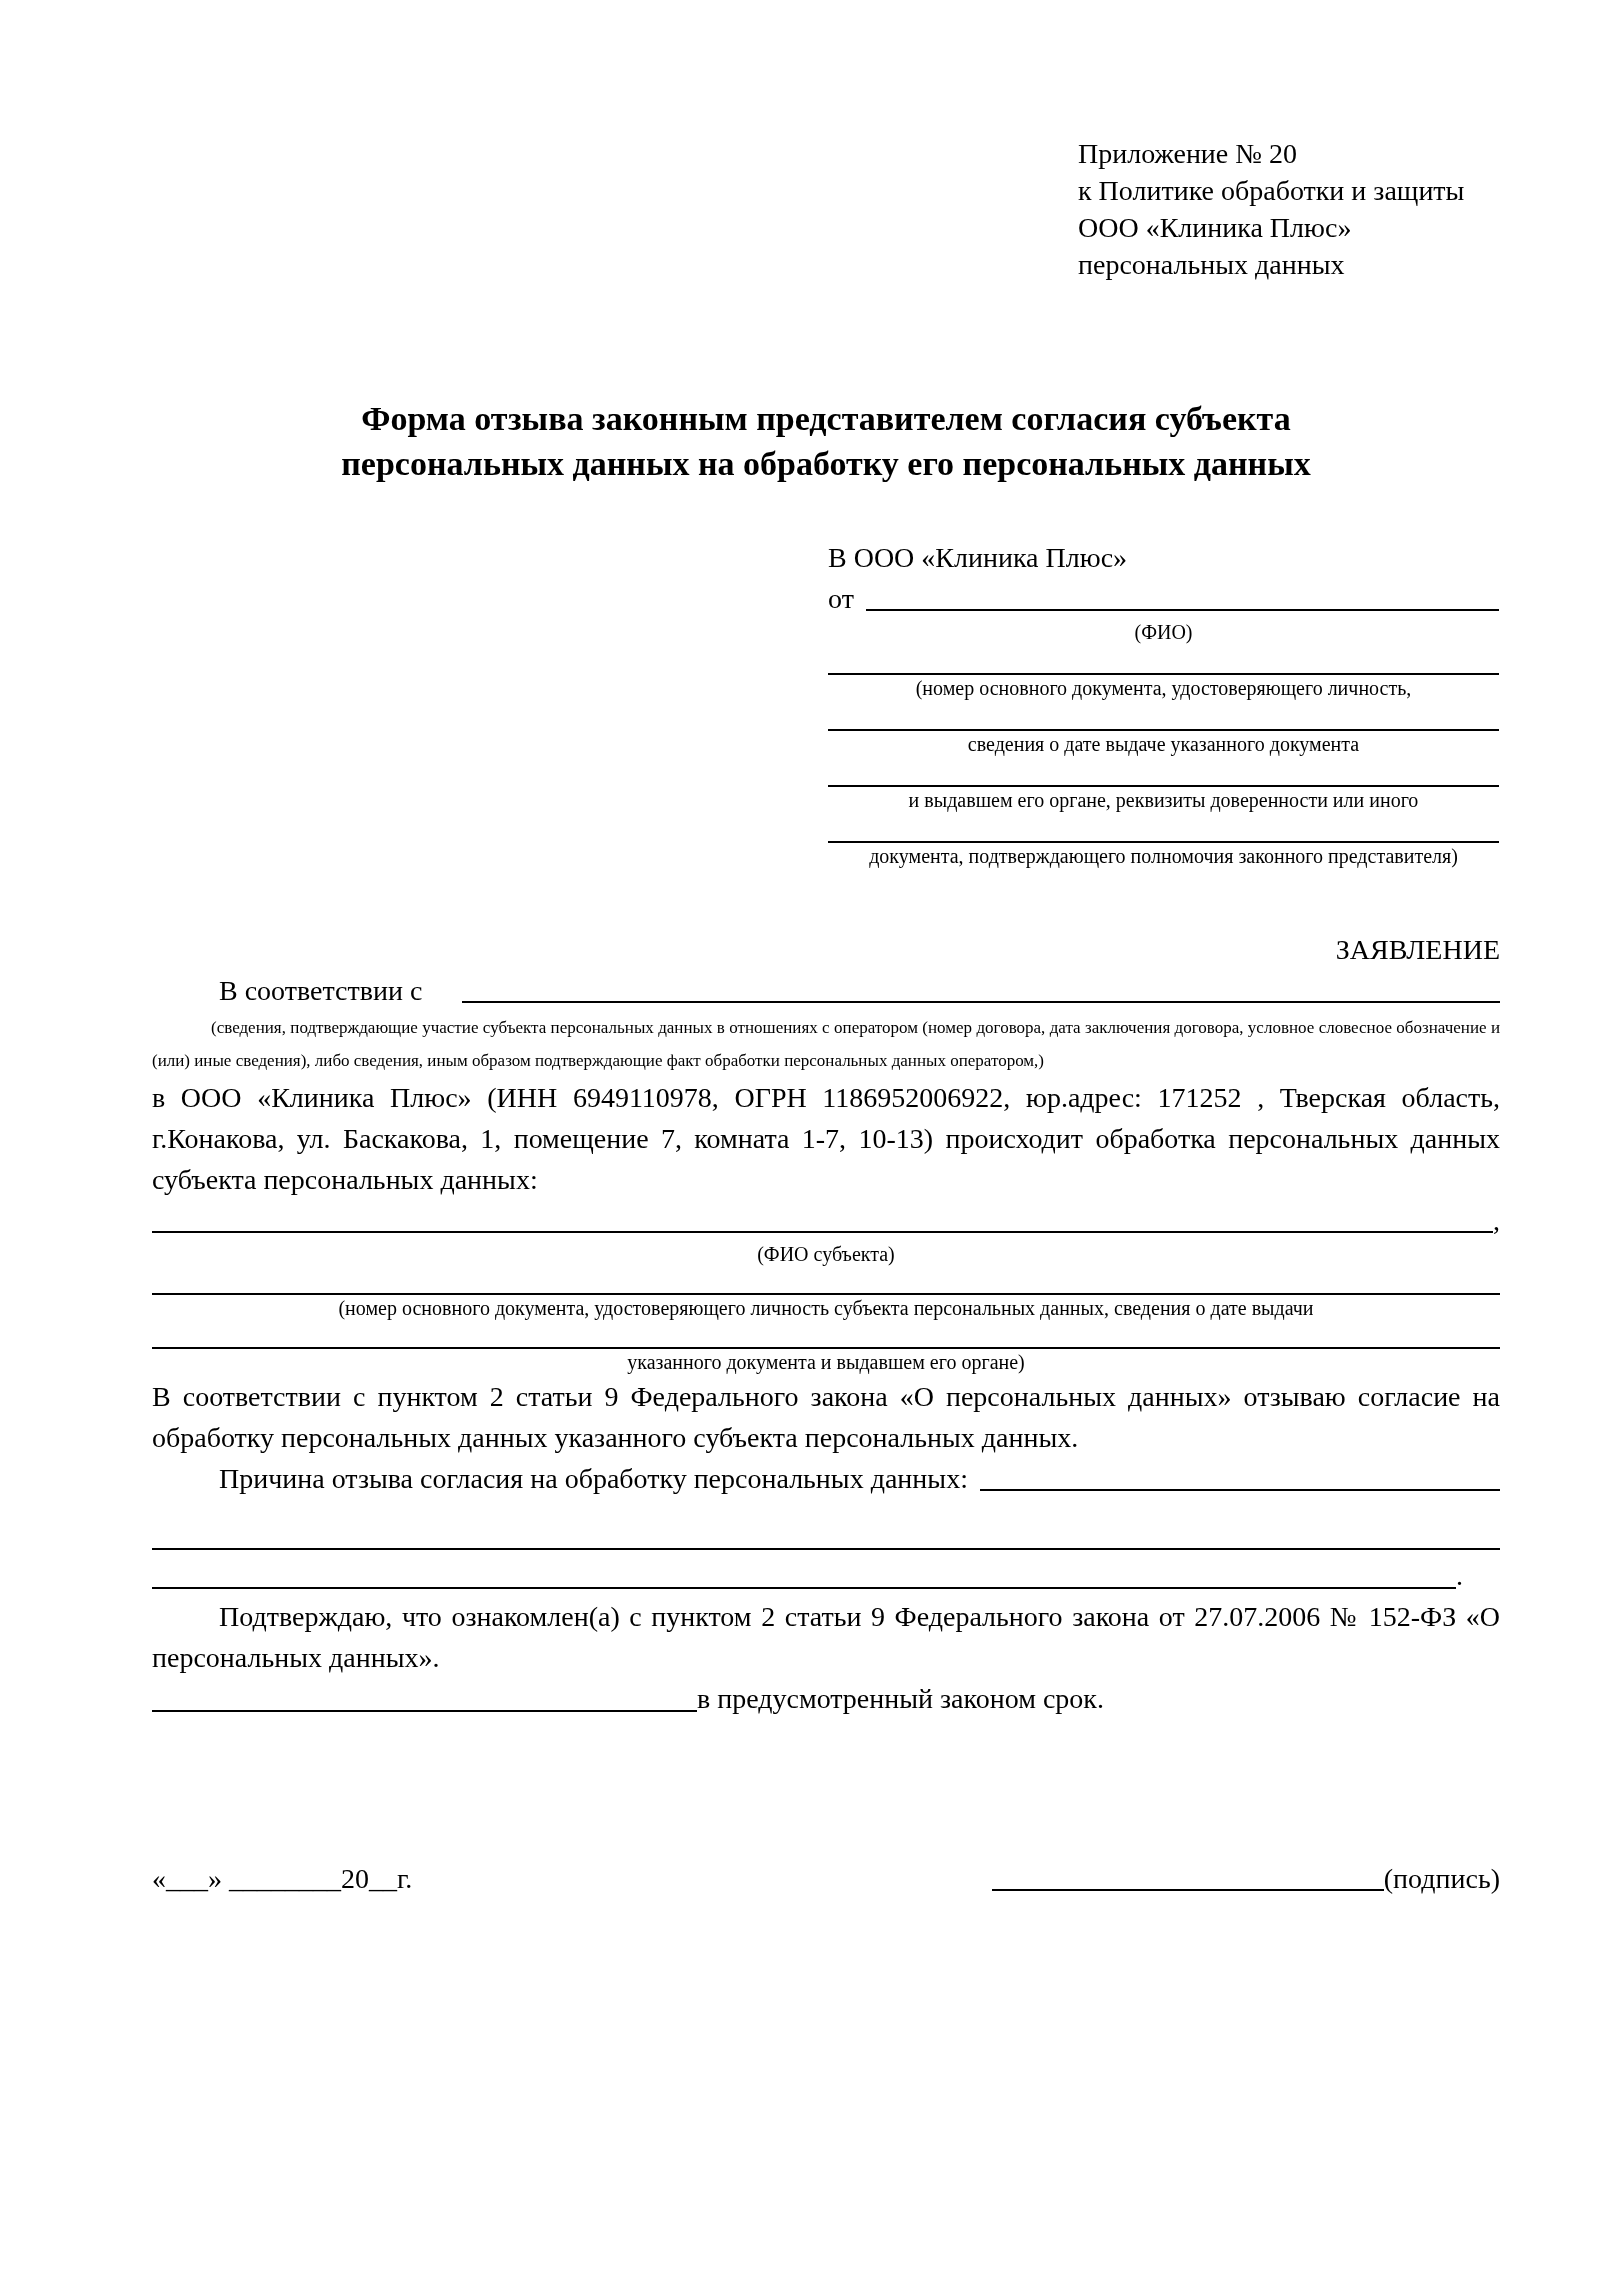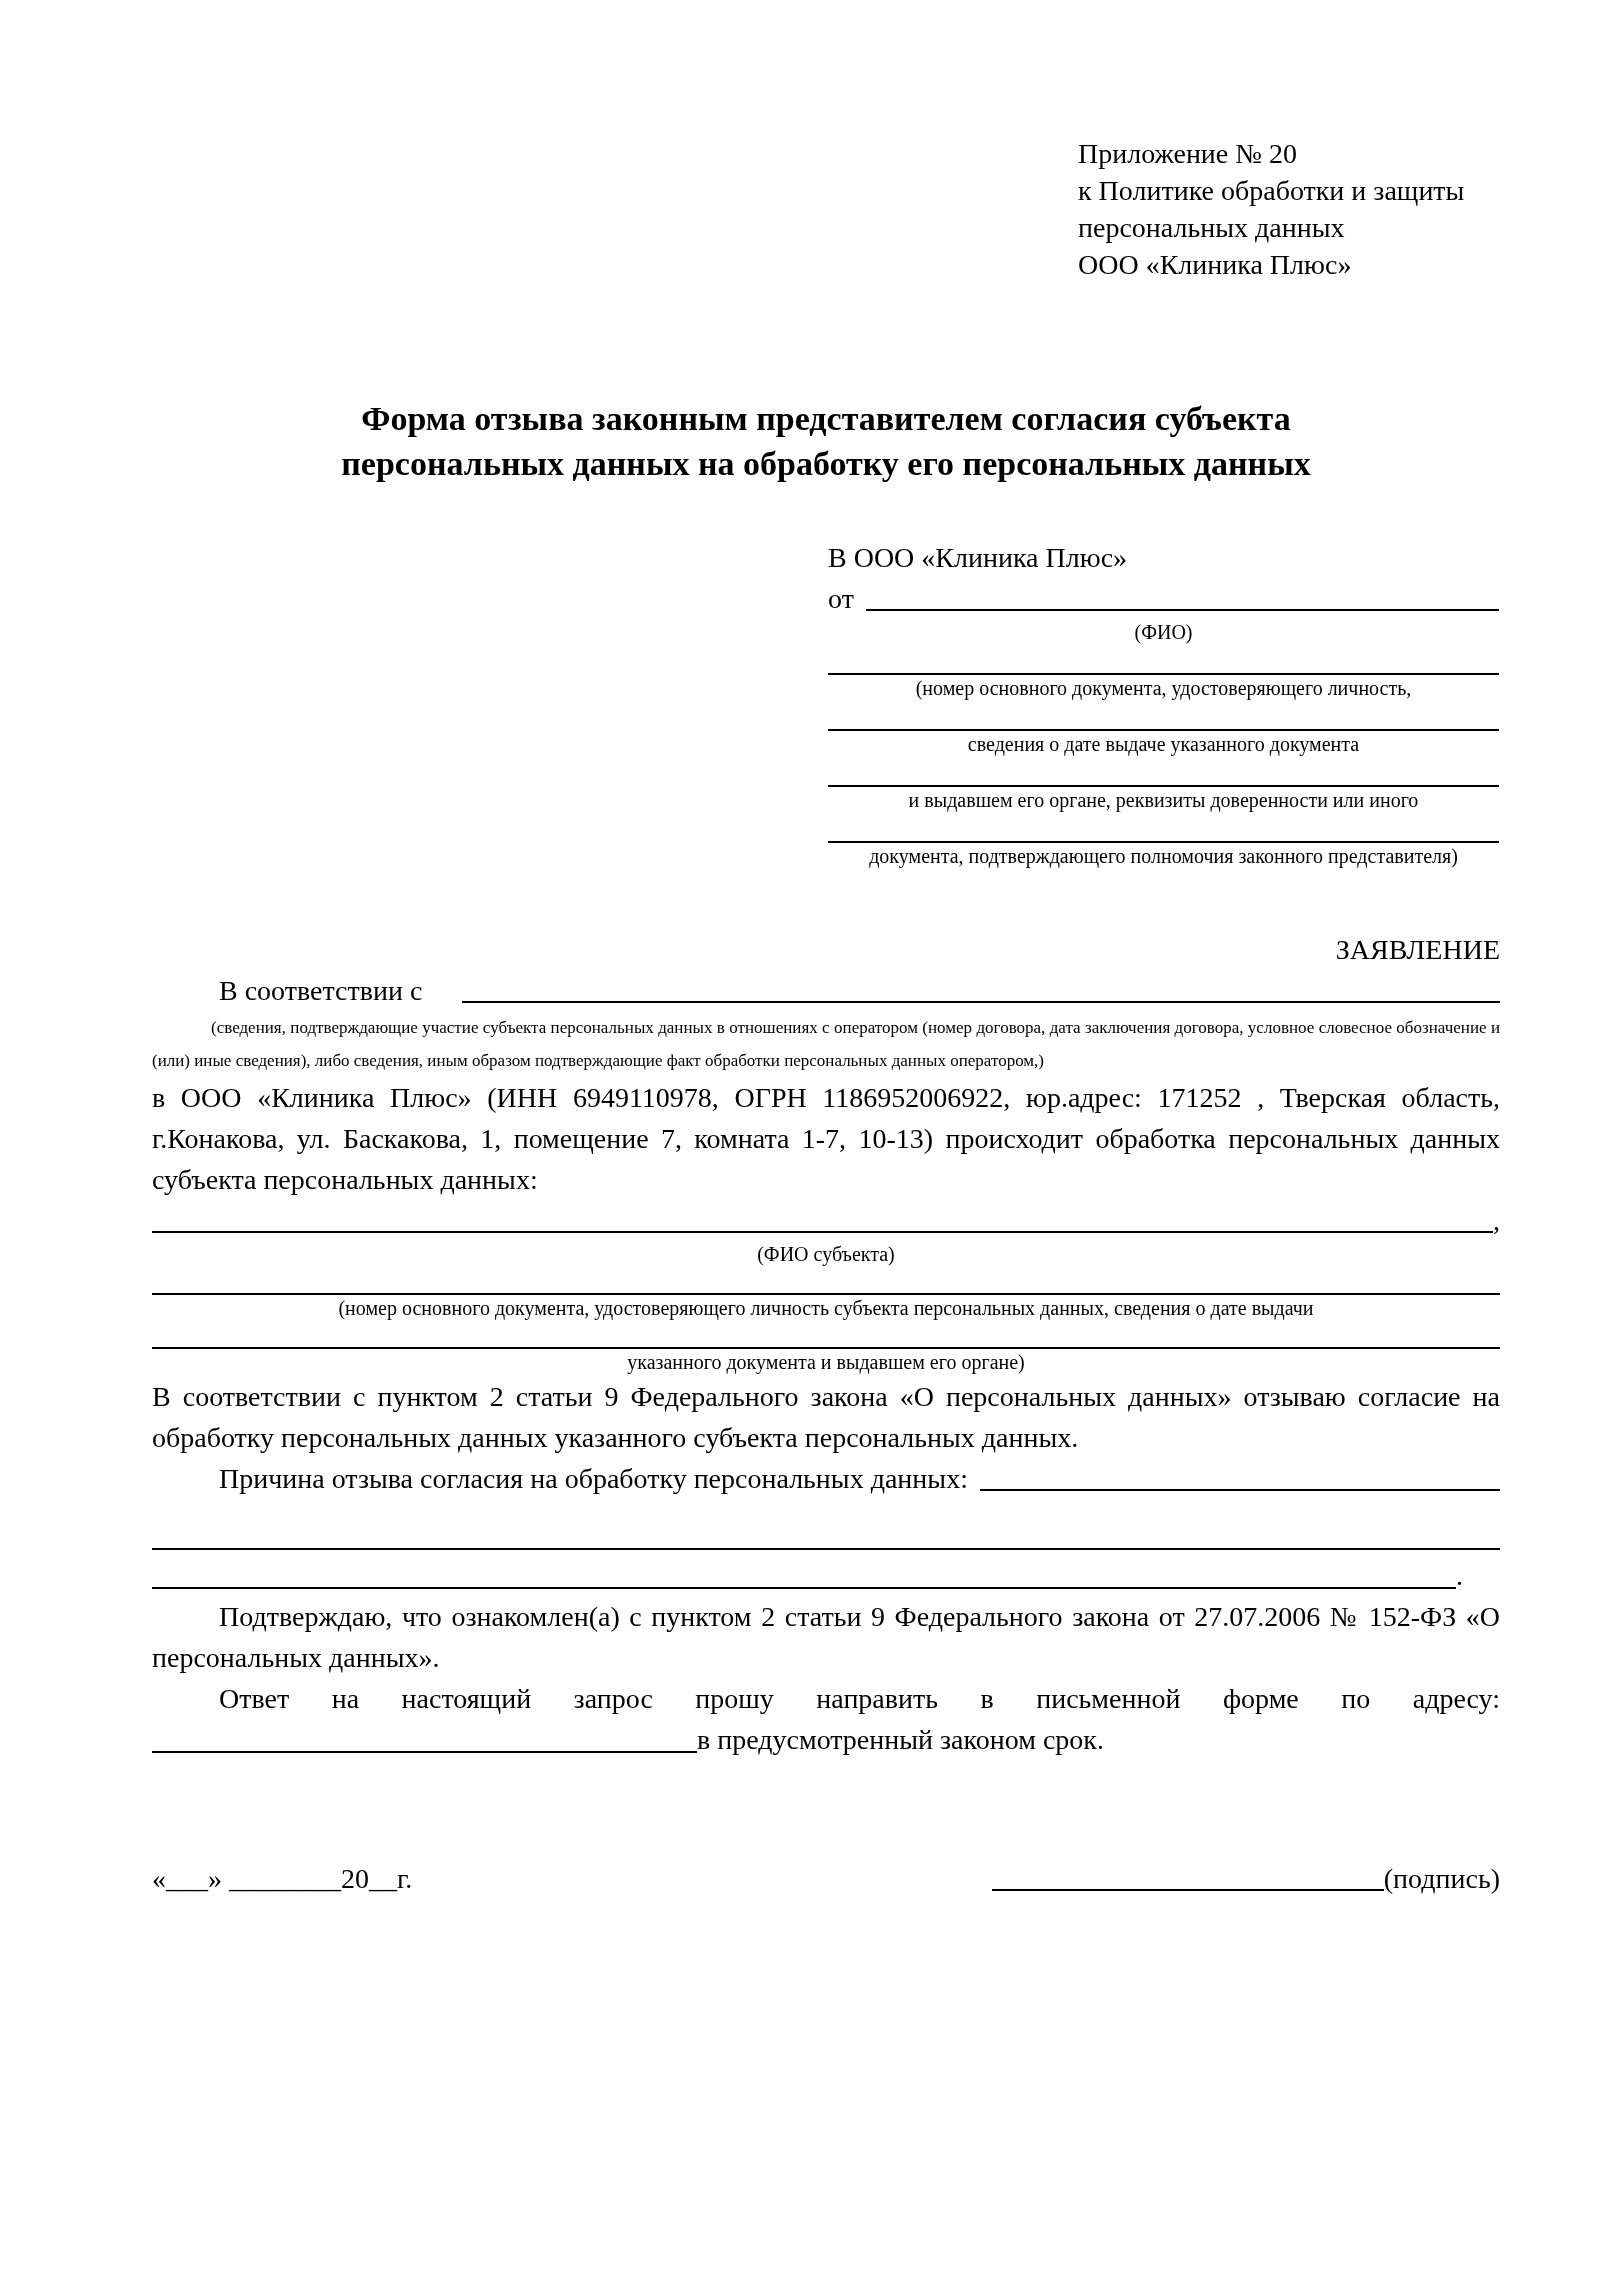--- a/index.html
+++ b/index.html
@@ -40,22 +40,22 @@
   .sp { width: 11.8px; flex: 0 0 auto; }
 </style>
 </head>
 <body>
 
 <div class="page">
 
   <div class="appendix">
     <div>Приложение № 20</div>
     <div>к Политике обработки и защиты</div>
+    <div>ООО «Клиника Плюс»</div>
     <div>персональных данных</div>
-    <div>ООО «Клиника Плюс»</div>
   </div>
 
   <div class="title">
     <span class="title-inner">Форма отзыва законным представителем согласия субъекта персональных данных на обработку его персональных данных</span>
   </div>
 
   <div class="addressee">
     <div>В ООО «Клиника Плюс»</div>
     <div class="row">
       <span class="label-ws">от</span>
@@ -109,21 +109,20 @@
 
     <div class="u-gap"></div>
 
     <div class="row dot-row" style="margin-top:5.9px;">
       <span class="fill"></span>
       <span>.</span>
     </div>
 
     <div class="justify indent">Подтверждаю, что ознакомлен(а) с пунктом 2 статьи 9 Федерального закона от 27.07.2006 № 152-ФЗ «О персональных данных».</div>
 
-    <div class="justify indent" style="text-align-last: justify;">Ответ на настоящий запрос прошу направить в письменной форме по адресу:</div>
 
     <div class="row">
       <span class="fill-fixed"></span>
       <span>в предусмотренный законом срок.</span>
     </div>
 
   </div>
 
   <div class="footer">
     <span>«___» ________20__г.</span>

